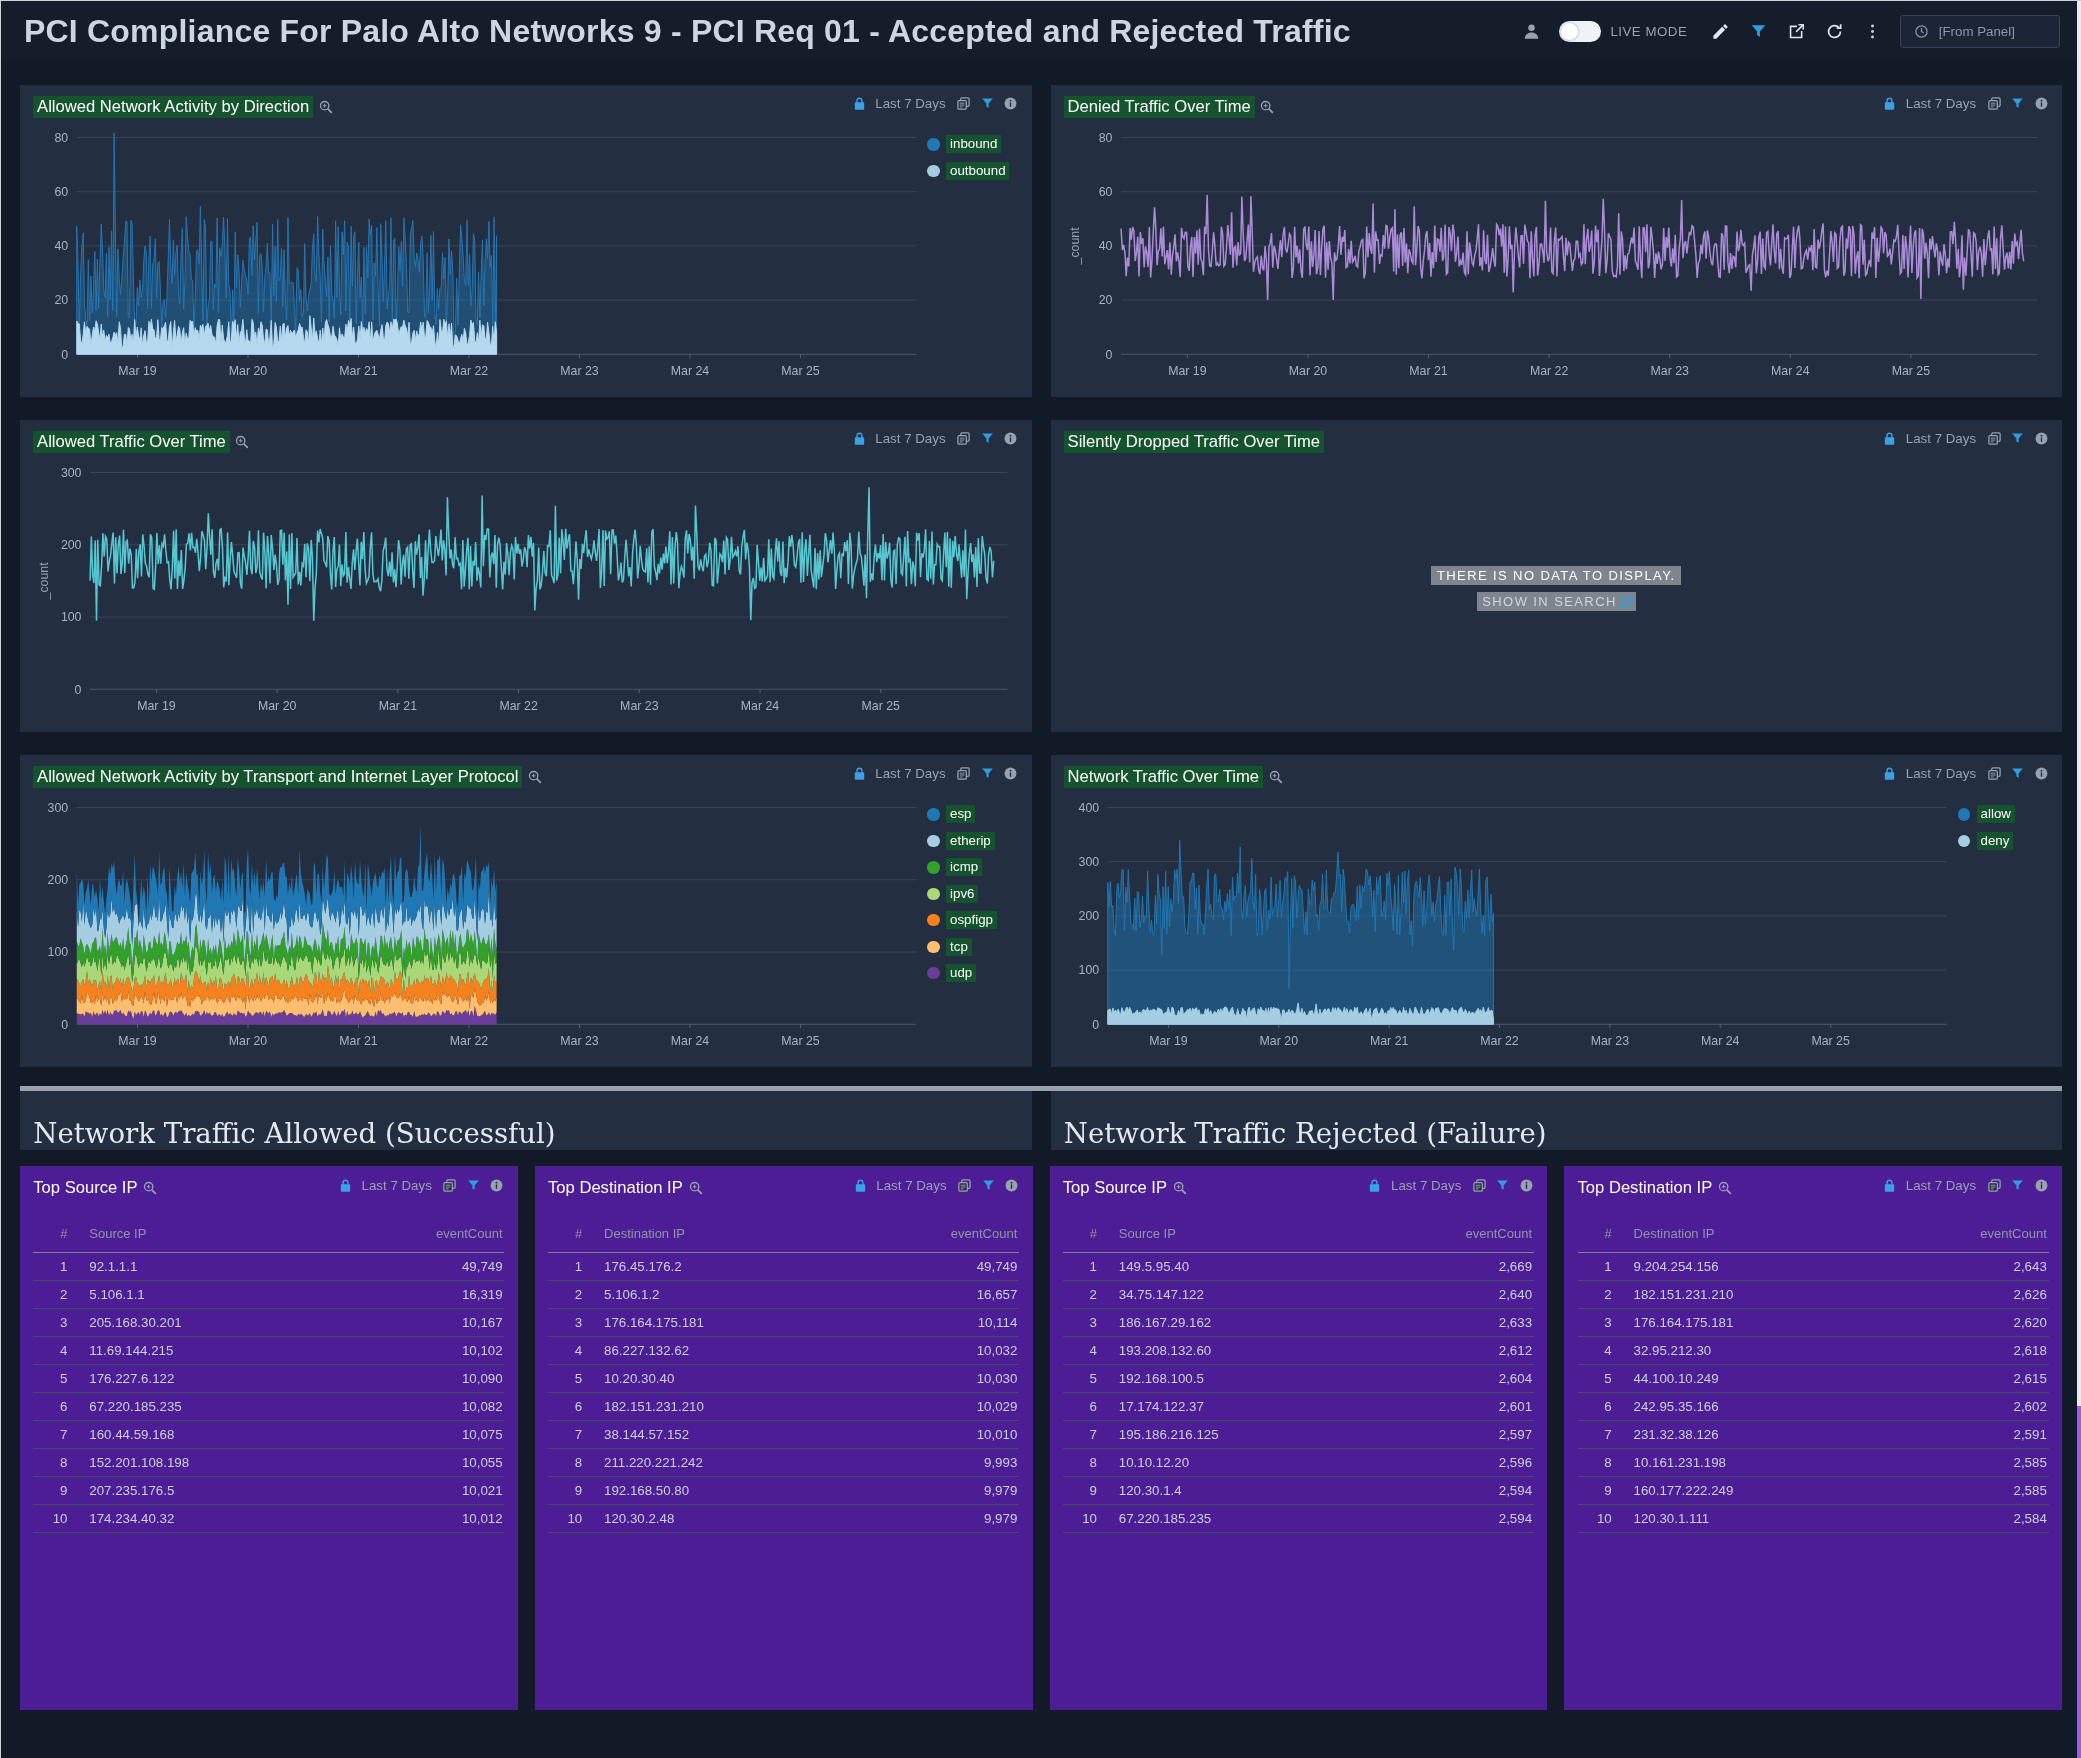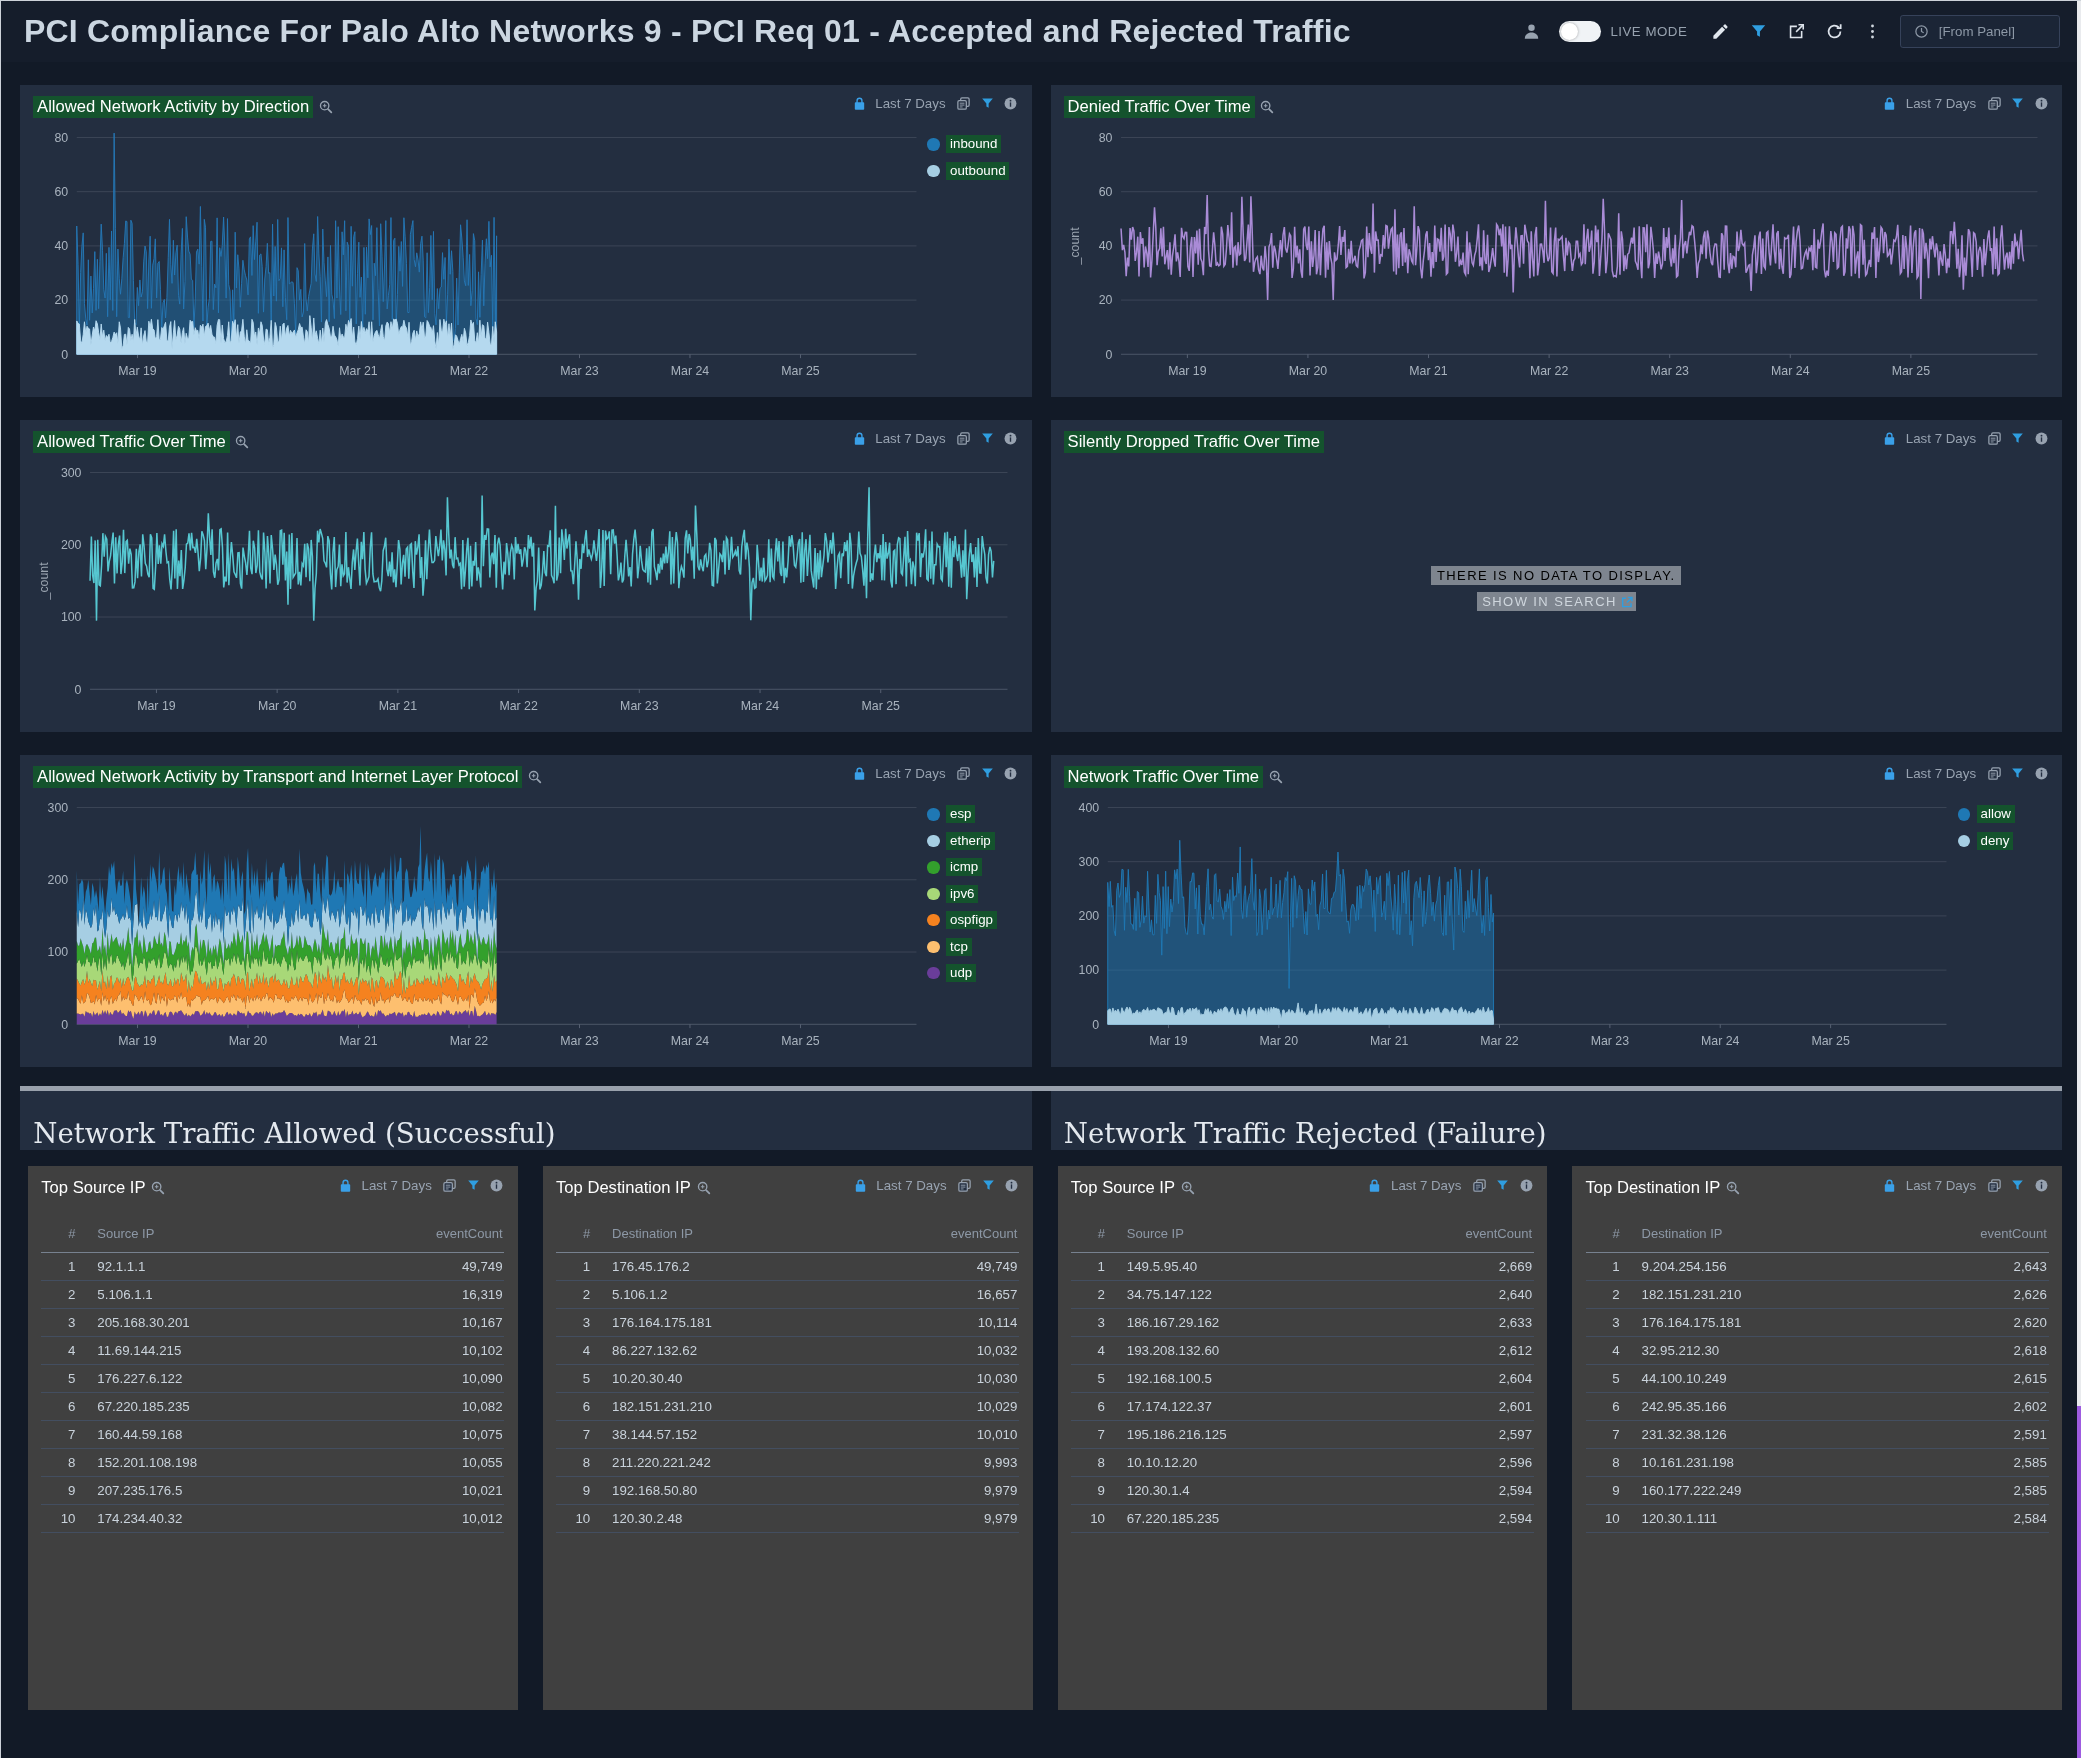--- a/index.html
+++ b/index.html
@@ -36,32 +36,32 @@
   .actions .aico{display:inline-flex;width:15px;height:15px;cursor:pointer;}
   .actions .aico svg{width:15px;height:15px;}
   .range-label{color:#98a3b1;font-size:13.3px;margin-right:1.9px;cursor:pointer;}
   .chart-body{display:flex;height:259px;}
   .chart-area{flex:1 1 auto;position:relative;}
   .legend{width:91px;padding-top:11.4px;display:flex;flex-direction:column;gap:8.6px;}
   .litem{display:flex;align-items:center;gap:6.7px;cursor:pointer;}
   .ldot{width:12.4px;height:12.4px;border-radius:50%;flex:0 0 auto;}
   .llab{font-size:13.3px;}
   .nodata-wrap{flex:1;display:flex;flex-direction:column;align-items:center;justify-content:center;gap:7.6px;}
-  .nodata-msg{color:#000000;background:#7e858f;font-size:13px;letter-spacing:1.4px;padding:1.9px 5.7px;}
+  .nodata-msg{color:#ffffff;background:#7e858f;font-size:13px;letter-spacing:1.4px;padding:1.9px 5.7px;}
   .nodata-link{color:#cfd6dd;background:#7e858f;font-size:13px;letter-spacing:1.4px;padding:1.9px 1.9px 1.9px 5.7px;
     display:flex;align-items:center;gap:3px;cursor:pointer;}
   .nodata-link svg{width:14.3px;height:14.3px;}
   
   .section-divider{height:4.8px;background:#99a1ac;margin-top:19px;}
   .sections-grid{display:grid;grid-template-columns:1fr 1fr;gap:0 19px;}
   .section-head{background:#232e40;height:59px;display:flex;align-items:flex-end;padding:0 13.3px;}
   .section-title{font-family:"DejaVu Serif",serif;font-weight:400;font-size:27.6px;color:#e4e9ef;margin:0;}
   
   .tables-grid{display:grid;grid-template-columns:1fr 1fr 1fr 1fr;gap:0 17px;margin-top:16px;}
-  .tpanel{background:#404040;height:544px;padding:12.4px 13.3px;margin-left:8px;}
+  .tpanel{background:#4c1d95;height:544px;padding:12.4px 13.3px;}
   .tbl{width:100%;margin-top:13.3px;}
   .tbl-hrow,.tbl-row{display:grid;grid-template-columns:38px 1fr 105px;align-items:center;}
   .tbl-hrow{color:#8d98a6;font-size:13px;padding:5.7px 0 11.4px 0;border-bottom:1px solid #77818f;}
   .tbl-row{color:#c9d2db;font-size:13.3px;height:28px;border-bottom:1px solid #434e60;}
   .c-num{text-align:right;padding-right:3.8px;}
   .c-ip{padding-left:18px;text-align:left;}
   .c-count{text-align:right;padding-right:1.9px;}
   
   .axis-txt{fill:#a9b3be;font-size:13px;font-family:"Liberation Sans",sans-serif;}
   .ylab-txt{fill:#9aa4b0;font-size:13px;font-family:"Liberation Sans",sans-serif;}

